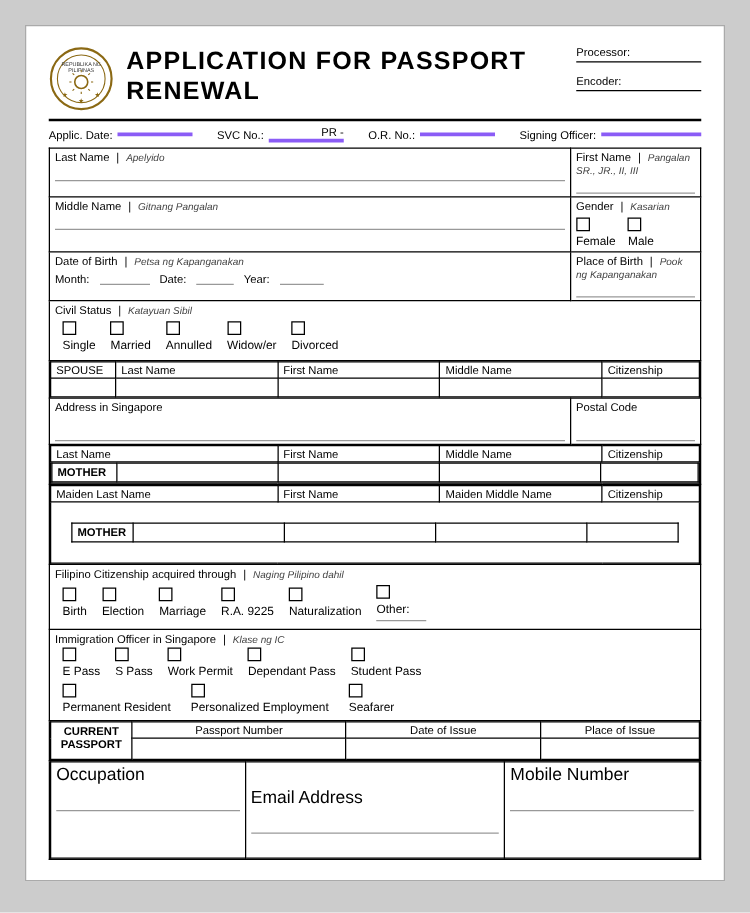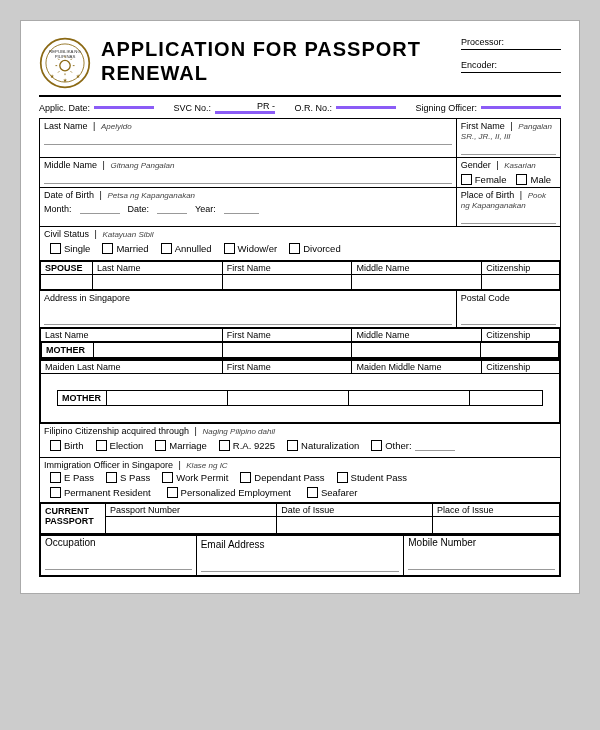--- a/index.html
+++ b/index.html
@@ -84,23 +84,24 @@
     }
     .checkbox-row {
       display: flex;
       align-items: center;
       gap: 12px;
       padding: 4px 6px;
       flex-wrap: wrap;
     }
     .checkbox-item {
       display: flex;
-      align-items: flex-end;
+      align-items: flex-start;
       gap: 3px;
       font-size: 9.5px;
+      flex-direction: column;
     }
     .checkbox-box {
       width: 11px;
       height: 11px;
       border: 1px solid #000;
       display: inline-block;
       flex-shrink: 0;
     }
     
     table.form-table {
@@ -290,21 +291,21 @@
           </div>
         </div>
       </td>
     </tr>
 
     <tr>
       <td colspan="2" style="padding:0;">
         <table style="width:100%; border-collapse:collapse; font-size:9px;">
           <tbody>
                 <tr>
-            <td style="width:55px; border-right:1px solid #000; padding:0 4px; vertical-align:middle; font-weight:bold;">SPOUSE</td>
+            <td style="width:55px; border-right:1px solid #000; padding:0 4px; vertical-align:middle; font-weight:normal;">SPOUSE</td>
             <td style="width:25%; border-right:1px solid #000; padding:1px 4px;">Last Name</td>
             <td style="width:25%; border-right:1px solid #000; padding:1px 4px;">First Name</td>
             <td style="width:25%; border-right:1px solid #000; padding:1px 4px;">Middle Name</td>
             <td style="width:15%; padding:1px 4px;">Citizenship</td>
           </tr>
           <tr>
             <td style="border-right:1px solid #000; border-top:1px solid #000; padding:12px 4px 2px;"></td>
             <td style="border-right:1px solid #000; border-top:1px solid #000; padding:12px 4px 2px;"></td>
             <td style="border-right:1px solid #000; border-top:1px solid #000; padding:12px 4px 2px;"></td>
             <td style="border-right:1px solid #000; border-top:1px solid #000; padding:12px 4px 2px;"></td>
@@ -464,48 +465,48 @@
           <div class="checkbox-item">
             <span class="checkbox-box"></span>
             <span>Seafarer</span>
           </div>
         </div>
       </td>
     </tr>
 
     <tr>
       <td colspan="2" style="padding:0;">
-        <table style="width:100%; border-collapse:collapse; font-size:9px;">
+        <table style="width:100%; border-collapse:collapse; font-size:9px;text-align:center;">
           <tbody>
                 <tr>
             <td style="width:65px; border-right:1px solid #000; padding:2px 4px; font-weight:bold; vertical-align:top;" rowspan="2">CURRENT<br>PASSPORT</td>
             <td style="width:33%; border-right:1px solid #000; padding:1px 4px;">Passport Number</td>
             <td style="width:30%; border-right:1px solid #000; padding:1px 4px;">Date of Issue</td>
             <td style="padding:1px 4px;">Place of Issue</td>
           </tr>
           <tr>
             <td style="border-right:1px solid #000; border-top:1px solid #000; padding:14px 4px 2px;"></td>
             <td style="border-right:1px solid #000; border-top:1px solid #000; padding:14px 4px 2px;"></td>
             <td style="border-top:1px solid #000; padding:14px 4px 2px;"></td>
           </tr>
         </tbody>
             </table>
       </td>
     </tr>
 
     <tr>
       <td colspan="2" style="padding:0;">
-        <table style="width:100%; border-collapse:collapse; font-size:10px;">
+        <table style="width:100%; border-collapse:collapse; font-size:14px;">
           <tbody>
                 <tr>
             <td style="width:30%; border-right:1px solid #000; padding:1px 4px;">
               <span>Occupation</span>
               <div class="field-line" style="margin-top:10px;"></div>
             </td>
-            <td style="width:40%; border-right:1px solid #000; padding:3px 4px;">
+            <td style="width:40%; border-right:1px solid #000; padding:19px 4px;">
               <span>Email Address</span>
               <div class="field-line" style="margin-top:10px;"></div>
             </td>
             <td style="width:30%; padding:1px 4px;">
               <span>Mobile Number</span>
               <div class="field-line" style="margin-top:10px;"></div>
             </td>
           </tr>
         </tbody>
             </table>

